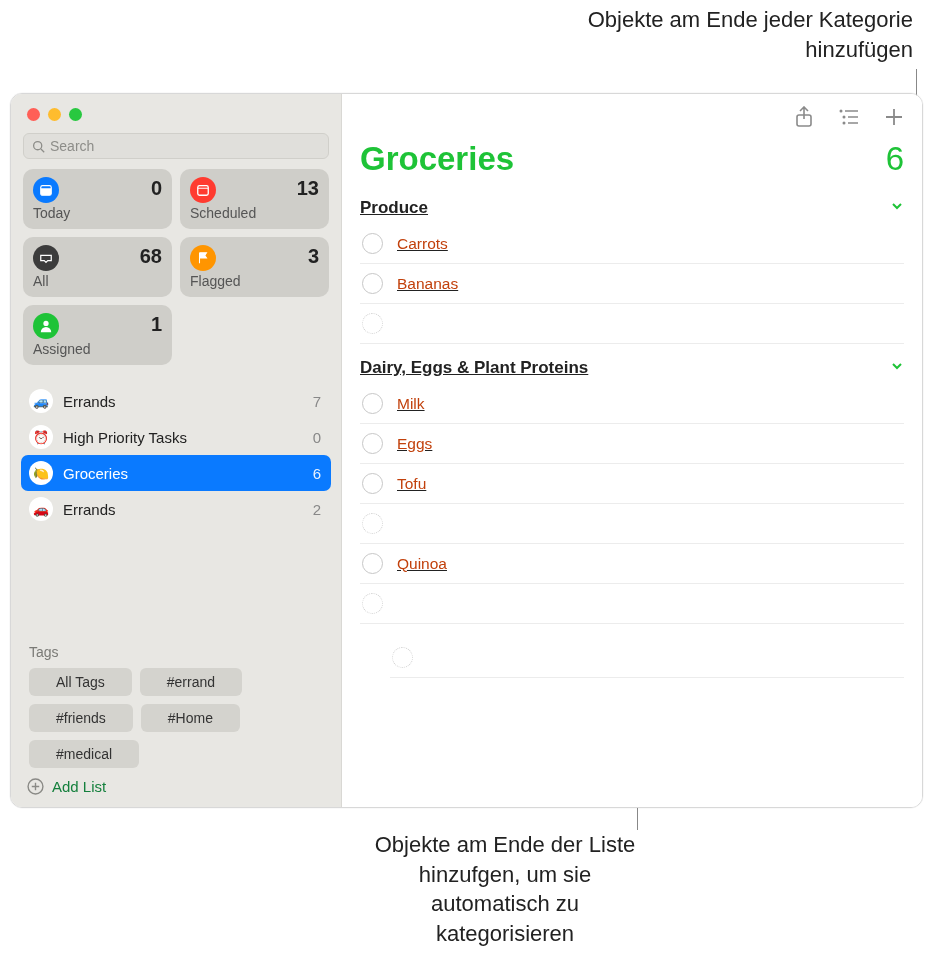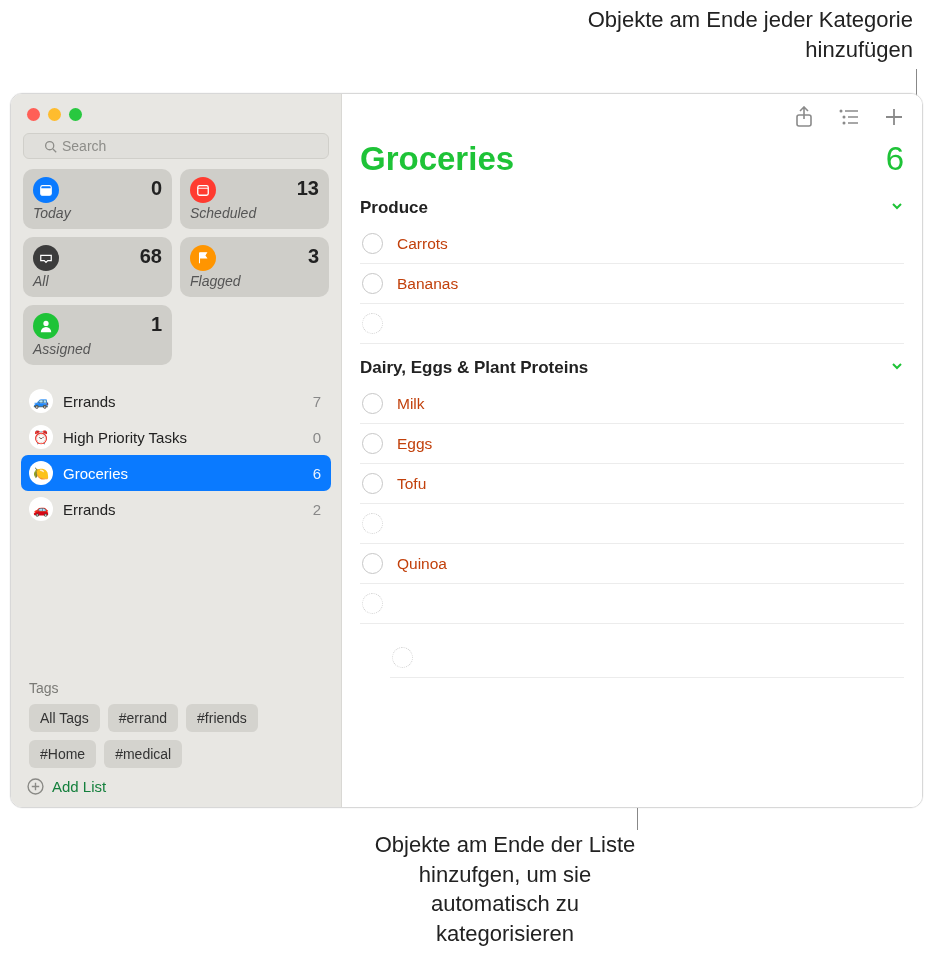--- a/index.html
+++ b/index.html
@@ -55,21 +55,21 @@
   .tl-green { background: #28c840; }
   .search-wrap { padding: 0 12px 10px 12px; }
   .search {
     width: 100%;
     height: 26px;
     border-radius: 6px;
     border: 1px solid #d0cfca;
     background: #e0dfdb;
     display: flex;
     align-items: center;
-    padding: 0 20px;
+    padding: 0 8px;
     color: #8d8d89;
     font-size: 14px;
   }
   .search svg { margin-right: 5px; flex-shrink:0; }
   .smart-grid {
     display: grid;
     grid-template-columns: 1fr 1fr;
     gap: 8px;
     padding: 0 12px 12px 12px;
   }
@@ -89,21 +89,21 @@
     display: flex; align-items: center; justify-content: center;
     grid-column: 1; grid-row: 1;
   }
   .smart-count {
     grid-column: 2; grid-row: 1;
     font-size: 20px; font-weight: 700; color: #222;
     align-self: start;
   }
   .smart-label {
     grid-column: 1 / span 2; grid-row: 2;
-    font-size: 14px; color: #555; margin-top: 2px; font-style: italic;
+    font-size: 14px; color: #555; margin-top: 2px;
   }
   .lists {
     flex: 1;
     overflow: auto;
     padding: 6px 10px 0 10px;
   }
   .list-row {
     display: flex;
     align-items: center;
     height: 36px;
@@ -121,21 +121,21 @@
     display:flex; align-items:center; justify-content:center;
     font-size: 13px;
     background:#fff;
   }
   .tags-section { padding: 12px 12px 0 18px; }
   .tags-title { font-size: 14px; color: #7a7a76; margin-bottom: 8px; }
   .tags { display: flex; flex-wrap: wrap; gap: 8px; }
   .tag {
     background: #d4d3ce;
     border-radius: 6px;
-    padding: 6px 11px;
+    padding: 6px 27px;
     font-size: 14px;
     color: #333;
     cursor: pointer;
   }
   .sidebar-footer {
     padding: 10px 16px 12px 16px;
     display: flex; align-items: center; gap: 8px;
     color: #15803d; font-size: 15px;
     cursor: pointer;
   }
@@ -155,21 +155,21 @@
   }
   .toolbar-btn { color: #8a8a8a; cursor: pointer; display:flex; }
   .list-header {
     display: flex;
     justify-content: space-between;
     align-items: baseline;
     padding: 0 18px 6px 18px;
   }
   .list-title { font-size: 33px; font-weight: 700; color: #1ec337; }
   .list-big-count { font-size: 33px; font-weight: 500; color: #1ec337; }
-  .sections { flex: 1; overflow: auto; padding: 0 18px 18px 18px; }
+  .sections { flex: 1; overflow: auto; padding: 0 18px 18px 18px; text-decoration: underline; }
   .section-header {
     display: flex; align-items: center; justify-content: space-between;
     padding: 14px 0 6px 0;
     font-weight: 700;
     font-size: 17px;
   }
   .chev { color: #1ec337; }
   .item-row {
     display: flex; align-items: center;
     height: 40px;

